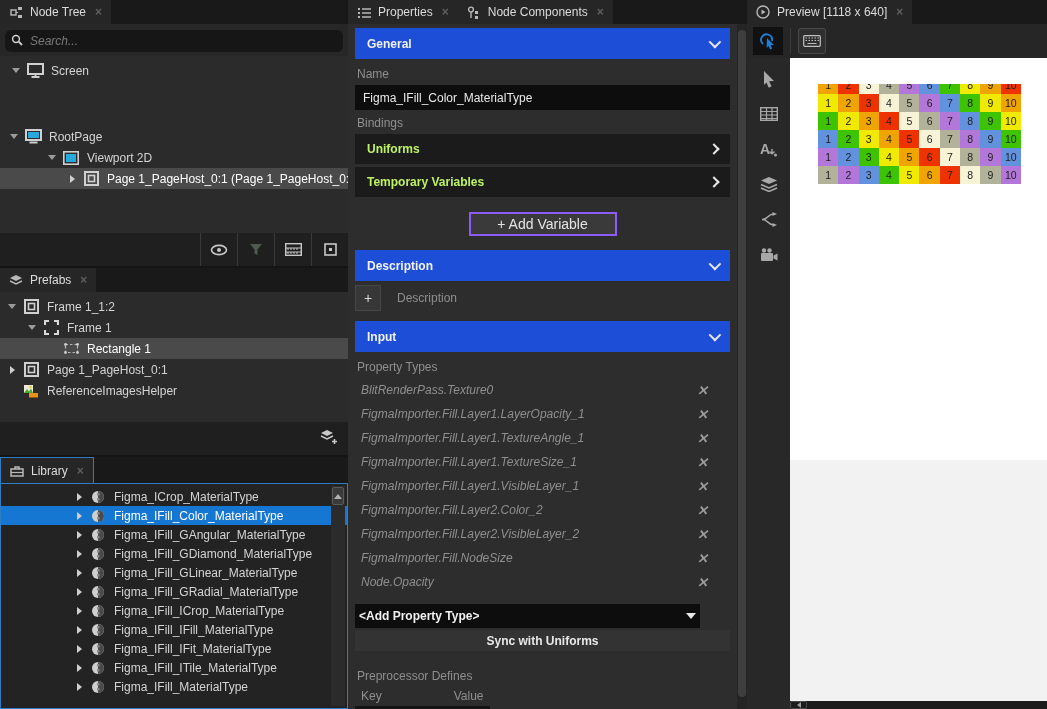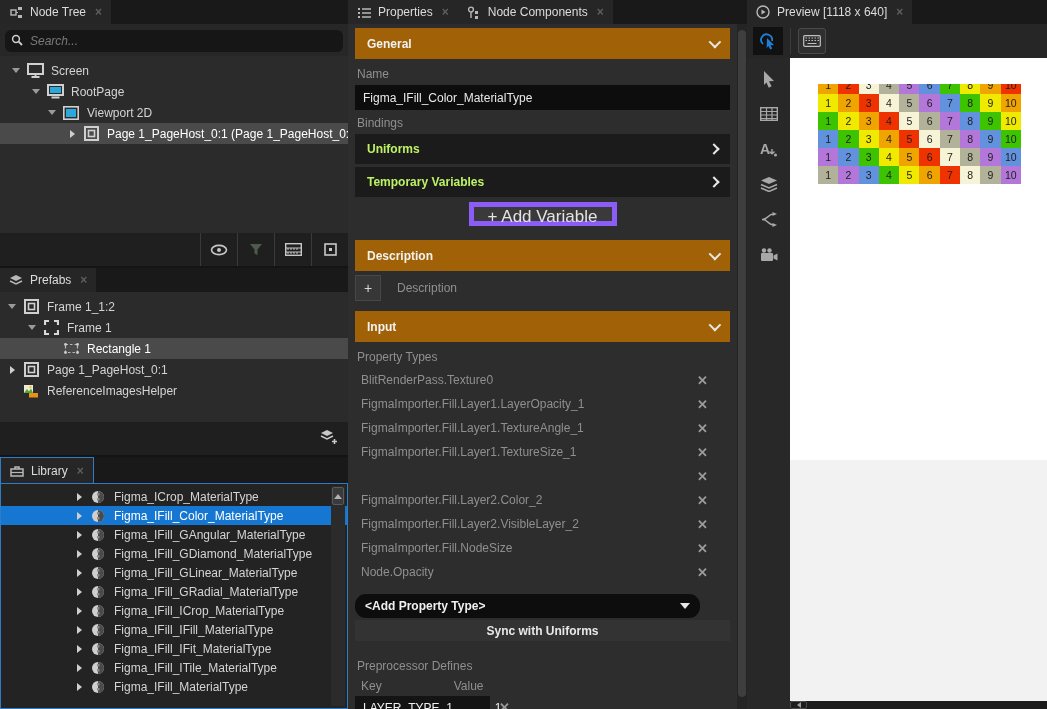--- a/index.html
+++ b/index.html
@@ -43,35 +43,35 @@
   .lib-row { height:19px; display:flex; align-items:center; padding-left:72px; white-space:nowrap; }
   .lib-row.selected { background:#1577d1; }
   .lib-row.selected .tree-label { color:#fff; }
   #library-scrollbar { position:absolute; top:2px; right:2px; bottom:2px; width:14px; background:#2b2b2b; }
   #library-scroll-up { height:18px; margin:1px; background:#3a3a3a; border:1px solid #5a5a5a; border-radius:2px; display:flex; align-items:center; justify-content:center; }
   #library-scroll-up::before { content:""; border-left:4px solid transparent; border-right:4px solid transparent; border-bottom:5px solid #b0b0b0; }
 
   
   #middle-col { width:399px; display:flex; flex-direction:column; background:#2d2d2d; position:relative; }
   #props-content { flex:1; overflow:hidden; padding:4px 17px 0 7px; position:relative; }
-  .section-header { height:31px; background:#a16207; display:flex; align-items:center; padding:0 12px; margin-bottom:4px; }
+  .section-header { height:31px; background:#1d4ed8; display:flex; align-items:center; padding:0 12px; margin-bottom:4px; }
   .section-header .st { font-weight:bold; color:#f2f2f2; }
   .section-header .chev-down { margin-left:auto; }
   .flabel { color:#8f8f8f; padding:4px 0 4px 2px; }
   .textinput { height:25px; background:#0d0d0d; color:#e8e8e8; display:flex; align-items:center; padding:0 8px; margin-bottom:2px; }
   .bindrow { height:30px; background:#1b1b1b; display:flex; align-items:center; padding:0 12px; margin-bottom:3px; }
   .bindrow .st { font-weight:bold; color:#bef264; }
   .bindrow .chev-right { margin-left:auto; }
-  #add-variable { display:block; margin:5px auto 14px auto; width:148px; height:24px; background:#3a3a3a; border:5px solid #8b5cf6; color:#e4e4e4; font-family:inherit; font-size:17px; }
+  #add-variable { display:block; margin:15px auto 14px auto; width:148px; height:24px; background:#3a3a3a; border:2px solid #8b5cf6; color:#e4e4e4; font-family:inherit; font-size:14px; }
   #desc-addrow { display:flex; align-items:center; gap:16px; margin:2px 0 10px 0; }
   #desc-add-btn { width:26px; height:26px; background:#373737; border:1px solid #474747; color:#d8d8d8; font-size:14px; display:flex; align-items:center; justify-content:center; }
-  .ptype-row { height:24px; display:flex; align-items:center; position:relative; padding-left:6px; }
+  .ptype-row { height:24px; display:flex; align-items:center; position:relative; padding-left:6px;font-style:italic; }
   .ptype-row .pt { color:#8f8f8f; }
   .ptype-row .xbtn { position:absolute; right:22px; }
-  #add-ptype { height:24px; background:#0d0d0d; display:flex; align-items:center; padding:0 10px; margin:10px 30px 2px 0;border-radius:11px; }
+  #add-ptype { height:24px; background:#0d0d0d; display:flex; align-items:center; padding:0 4px; margin:10px 30px 2px 0; }
   #add-ptype .ap { font-weight:bold; color:#f0f0f0; }
   #add-ptype .caret { margin-left:auto; border-left:5px solid transparent; border-right:5px solid transparent; border-top:6px solid #e8e8e8; }
   #sync-btn { display:block; width:100%; height:21px; background:#333333; border:none; color:#e8e8e8; font-weight:bold; font-family:inherit; font-size:12px; margin:2px 0 14px 0; }
   #defines-headers { display:flex; color:#8f8f8f; padding:2px 0 3px 6px; }
   #defines-headers .vh { margin-left:72px; }
   #defines-wrap { display:flex; }
   #defines-box { width:135px; background:#141414; padding:2px 0; }
   .def-row { height:19px; display:flex; align-items:center; color:#f0f0f0; padding-left:8px; }
   .def-row .dval { margin-left:42px; }
   #defines-x { display:flex; flex-direction:column; margin-left:9px; padding-top:2px; }
@@ -134,21 +134,21 @@
           <div class="tree-row" style="padding-left: 10px;">
             <span class="expander down"></span>
             <span class="tree-icon">
               <svg width="17" height="15" viewBox="0 0 17 15">
                 <rect x="1" y="1" width="15" height="10" fill="none" stroke="#d0d0d0" stroke-width="2"></rect>
                 <path d="M8.5 11 V13 M4.5 14 H12.5" stroke="#d0d0d0" stroke-width="1.8"></path>
               </svg>
             </span>
             <span class="tree-label">Screen</span>
           </div>
-          <div class="tree-row" style="padding-left: 30px;">
+          <div class="tree-row" style="padding-left: 8px; margin-top: 45px;">
             <span class="expander down"></span>
             <span class="tree-icon">
               <svg width="17" height="15" viewBox="0 0 17 15">
                 <rect x="1" y="1" width="15" height="10" fill="none" stroke="#d0d0d0" stroke-width="2"></rect>
                 <rect x="3" y="3" width="11" height="6" fill="#29a8dc"></rect>
                 <path d="M4.5 13.5 H12.5" stroke="#d0d0d0" stroke-width="2"></path>
               </svg>
             </span>
             <span class="tree-label">RootPage</span>
           </div>
@@ -510,20 +510,21 @@
           </div>
           <div class="ptype-row">
             <span class="pt">FigmaImporter.Fill.Layer1.TextureAngle_1</span>
             <span class="xbtn">✕</span>
           </div>
           <div class="ptype-row">
             <span class="pt">FigmaImporter.Fill.Layer1.TextureSize_1</span>
             <span class="xbtn">✕</span>
           </div>
           <div class="ptype-row">
+            <span class="pt">FigmaImporter.Fill.Layer1.VisibleLayer_1</span>
             <span class="xbtn">✕</span>
           </div>
           <div class="ptype-row">
             <span class="pt">FigmaImporter.Fill.Layer2.Color_2</span>
             <span class="xbtn">✕</span>
           </div>
           <div class="ptype-row">
             <span class="pt">FigmaImporter.Fill.Layer2.VisibleLayer_2</span>
             <span class="xbtn">✕</span>
           </div>

